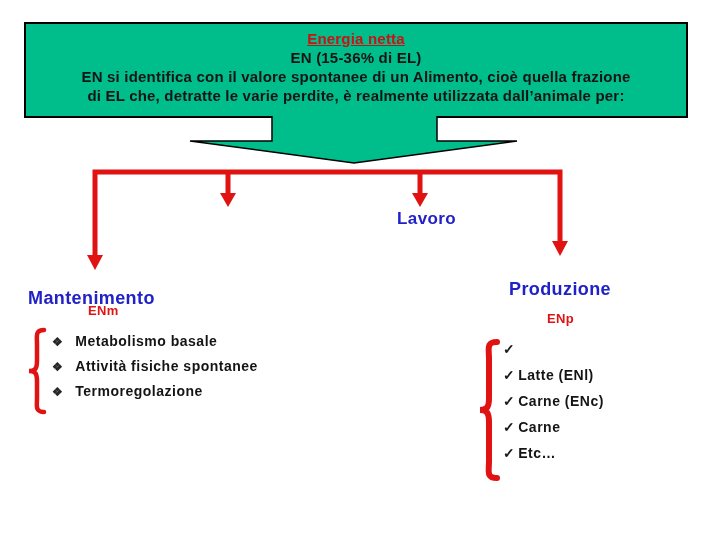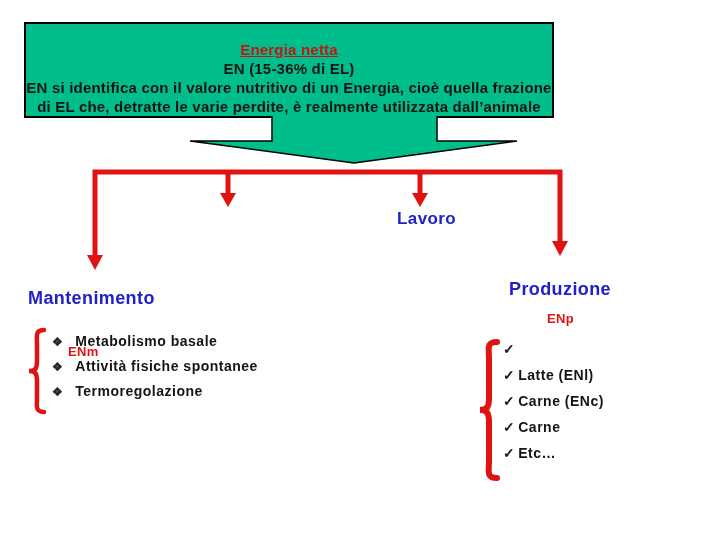--- a/index.html
+++ b/index.html
@@ -6,23 +6,23 @@
     --green:#00BE8C; --red:#E01212; --darkred:#C41414;
     --blue:#2121C8; --ink:#141414;
   }
   html,body{margin:0;padding:0;background:#fff;}
   #slide{
     position:relative; width:720px; height:540px; background:#ffffff;
     font-family:"Liberation Sans", sans-serif; overflow:hidden;
   }
   
   .green-box{
-    position:absolute; left:24px; top:22px; width:530px; height:96px;
+    position:absolute; left:24px; top:22px; width:664px; height:96px;
     box-sizing:border-box; background:var(--green); border:2px solid #000;
-    text-align:center; padding-top:16px; line-height:19px;
+    text-align:center; padding-top:5px; line-height:19px;
     font-weight:bold; font-size:15px; color:var(--ink); letter-spacing:.2px;
   }
   .green-box .title{ color:var(--darkred); text-decoration:underline; }
   
   svg.diagram{ position:absolute; left:0; top:0; width:720px; height:540px; }
   .fill-green{ fill:var(--green); stroke:#000; stroke-width:1.5; }
   .stroke-red{ stroke:var(--red); fill:none; }
   .fill-red{ fill:var(--red); stroke:none; }
   
   .lbl{ position:absolute; font-weight:bold; white-space:nowrap; letter-spacing:.4px; }
@@ -39,42 +39,42 @@
   .check{ color:#1a1a1a; font-size:14px; margin-right:3px; }
 </style>
 </head>
 <body>
 
 <div id="slide">
 
   <div class="green-box">
     <div class="title">Energia netta</div>
     <div>EN (15-36% di EL)</div>
-    <div>EN si identifica con il valore nutritivo di un Energia, cioè quella frazione</div>
+    <div>EN si identifica con il valore spontanee di un Alimento, cioè quella frazione</div>
     <div>di EL che, detratte le varie perdite, è realmente utilizzata dall’animale per:</div>
   </div>
 
   <svg class="diagram" viewBox="0 0 720 540">
 
     <path class="fill-green" d="M272,116 L272,141 L190,141 L354,163 L517,141 L437,141 L437,116"></path>
 
     <path class="stroke-red" stroke-width="5" d="M95,170 L95,256 M92.5,172 L562.5,172 M560,170 L560,242 M228,172 L228,194 M420,172 L420,194"></path>
     <polygon class="fill-red" points="87,255 103,255 95,270"></polygon>
     <polygon class="fill-red" points="220,193 236,193 228,207"></polygon>
     <polygon class="fill-red" points="412,193 428,193 420,207"></polygon>
     <polygon class="fill-red" points="552,241 568,241 560,256"></polygon>
 
     <path class="stroke-red" stroke-width="4.5" stroke-linecap="round" d="M44,330 C35,330 37,336 37,344 L37,361 C37,369 35,371 29,371 C35,371 37,373 37,381 L37,398 C37,406 35,412 44,412"></path>
     <path class="stroke-red" stroke-width="6" stroke-linecap="round" d="M497,342 C486,342 489,349 489,359 L489,398 C489,407 487,410 480,410 C487,410 489,413 489,422 L489,461 C489,471 486,478 497,478"></path>
   </svg>
 
   <div class="lbl blue-lbl" style="left:397px; top:209px;">Lavoro</div>
 
   <div class="lbl blue-lbl big" style="left:28px; top:288px;">Mantenimento</div>
-  <div class="lbl red-code" style="left:68px; top:303px;margin-top:41px;">ENm</div>
+  <div class="lbl red-code" style="left:88px; top:303px;">ENm</div>
 
   <div class="lbl blue-lbl big" style="left:509px; top:279px;text-align:center;">Produzione</div>
   <div class="lbl red-code" style="left:547px; top:311px;">ENp</div>
 
   <div class="vlist left" style="left:52px; top:333px;">
     <div class="vrow">
       <span class="bullet">❖</span>
       <span>Metabolismo basale</span>
     </div>
     <div class="vrow">

